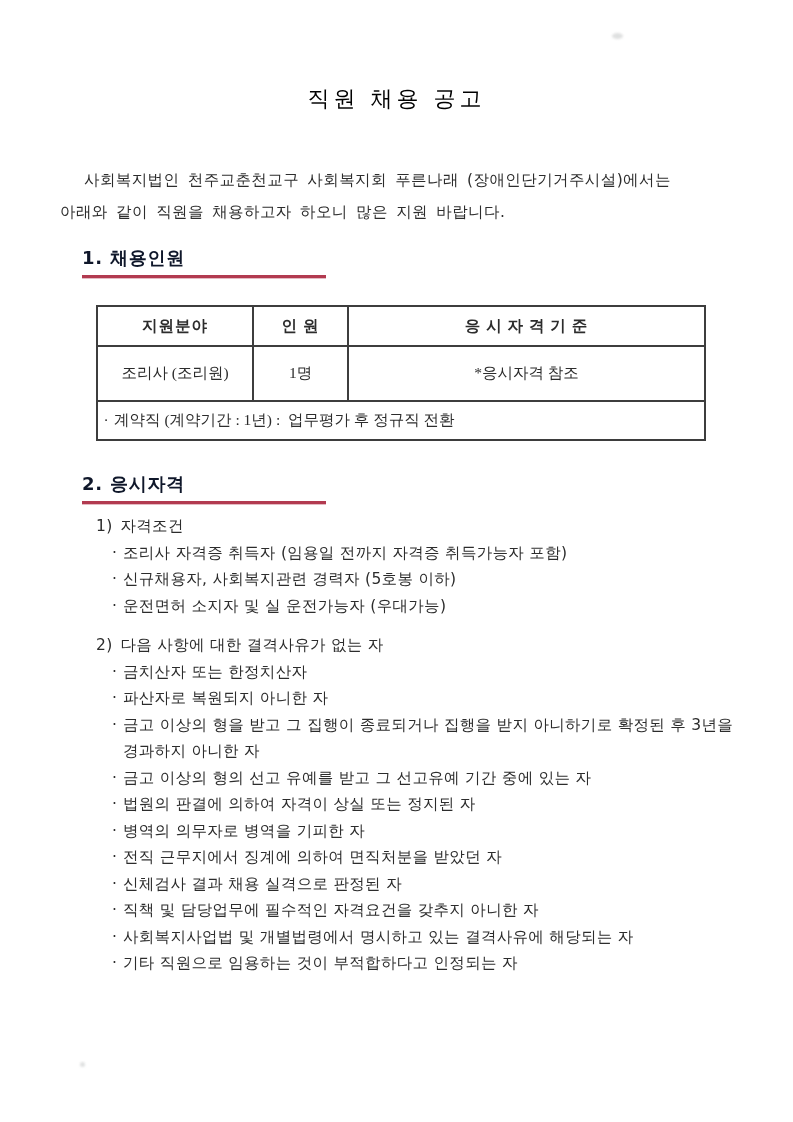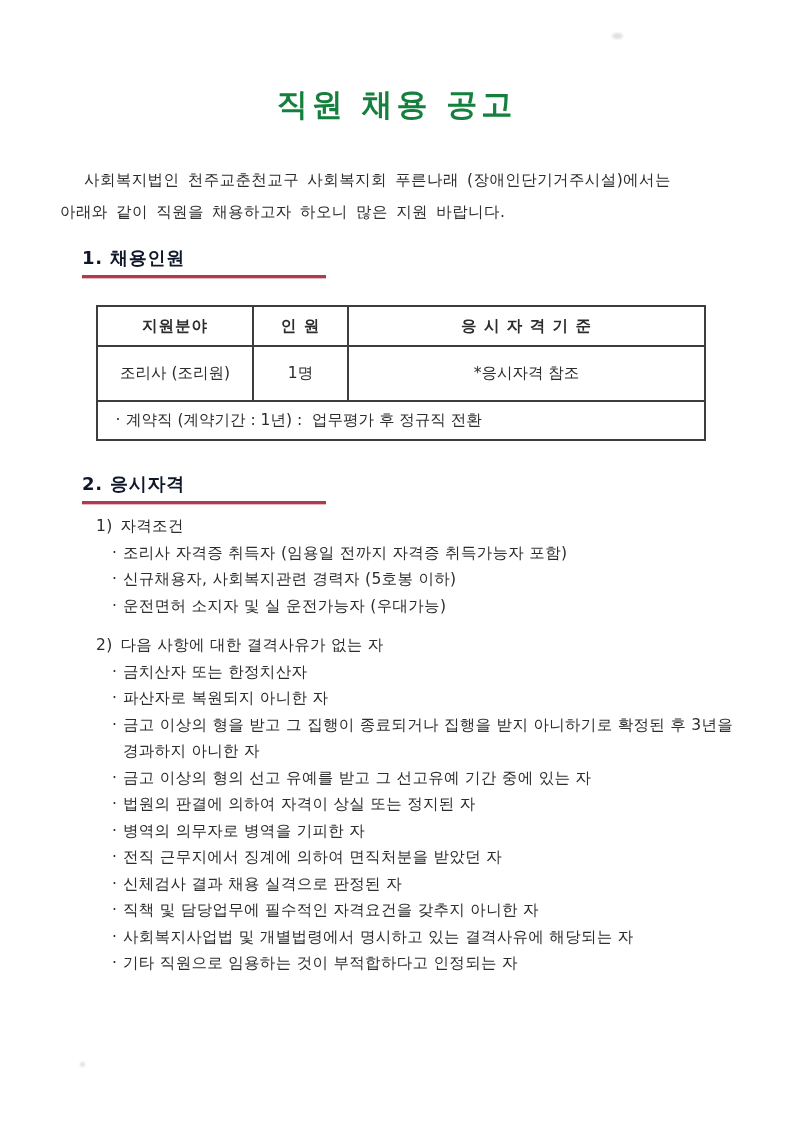--- a/index.html
+++ b/index.html
@@ -18,24 +18,24 @@
     color: #2d2d2d;
   }
 
   
   .doc-title {
     position: absolute;
     top: 84px;
     left: 0;
     width: 100%;
     text-align: center;
-    font-size: 31px;
-    font-weight: 700;
+    font-size: 22px;
+    font-weight: 400;
     letter-spacing: 4px;
-    color: #15803d;
+    color: #000000;
   }
 
   
   .intro {
     position: absolute;
     top: 164px;
     left: 60px;
     width: 652px;
     font-size: 15.5px;
     line-height: 32px;
@@ -79,33 +79,33 @@
     border-collapse: collapse;
     table-layout: fixed;
     font-size: 15.5px;
     color: #2c2c2c;
   }
   table.recruit th, table.recruit td {
     border: 2px solid #3d3d3d;
     text-align: center;
     vertical-align: middle;
     padding: 0;
+    font-family: Liberation Serif, serif;
   }
   col.c1 { width: 156px; }
   col.c2 { width: 95px; }
   tr.hdr th { height: 38px; font-weight: 700; letter-spacing: 1px; }
   tr.data td { height: 53px; }
   td.criteria {
     text-align: left;
     padding-left: 14px;
   }
   tr.note td {
     height: 37px;
     text-align: left;
-    padding-left: 12px;
     white-space: pre-wrap;
   }
   .note-bullet { display: inline-block; width: 16px; text-align: center; }
 
   
   .quals {
     position: absolute;
     top: 513px;
     left: 96px;
     width: 648px;

